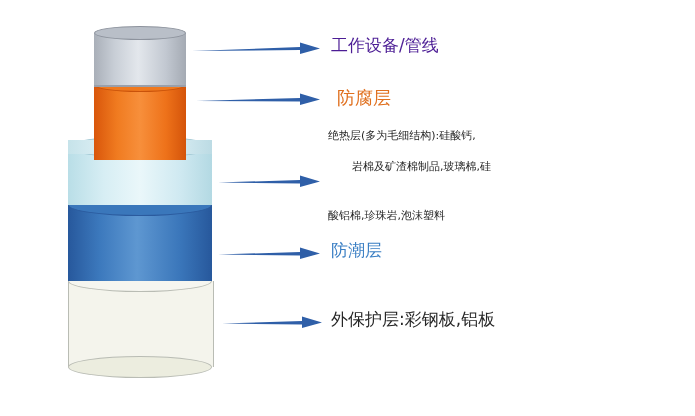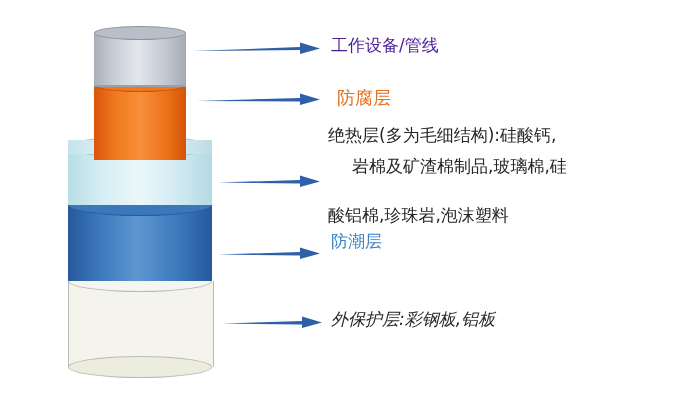--- a/index.html
+++ b/index.html
@@ -119,23 +119,23 @@
   <div class="arrow" style="left:222px; top:315px; width:100px; height:14px;">
     <svg width="100" height="14" viewBox="0 0 100 14">
       <path d="M0 8.5 L80 6 L80 1.5 L100 7.5 L80 13 L80 9.5 Z" fill="#2f5fa8"></path>
     </svg>
   </div>
 
   <div class="label" style="left:331px; top:33px; color:#4c1d95; font-size:17px;">工作设备/管线</div>
 
   <div class="label" style="left:337px; top:85px; color:#e0701f; font-size:18px;">防腐层</div>
 
-  <div class="label wrap" style="left:328px; top:120px; width:350px; color:#262626; font-size:17px; line-height:31px;">
+  <div class="label wrap" style="left:328px; top:120px; width:350px; color:#262626; font-size:11px; line-height:31px;">
     <span style="display:block;">绝热层(多为毛细结构):硅酸钙,</span>
     <span style="display:block;margin-left:24px;">岩棉及矿渣棉制品,玻璃棉,硅</span>
     <span style="display:block;margin-top:18px;">酸铝棉,珍珠岩,泡沫塑料</span>
   </div>
 
-  <div class="label" style="left:331px; top:229px; color:#3b7fc4; font-size:17px;text-align:center;">防潮层</div>
+  <div class="label" style="left:331px; top:238px; color:#3b7fc4; font-size:17px;text-align:center;">防潮层</div>
 
-  <div class="label" style="left:331px; top:307px; color:#262626; font-size:17px;font-style:italic;">外保护层:彩钢板,铝板</div>
+  <div class="label" style="left:331px; top:307px; color:#262626; font-size:17px;">外保护层:彩钢板,铝板</div>
 
 </div>
 
 </body></html>

